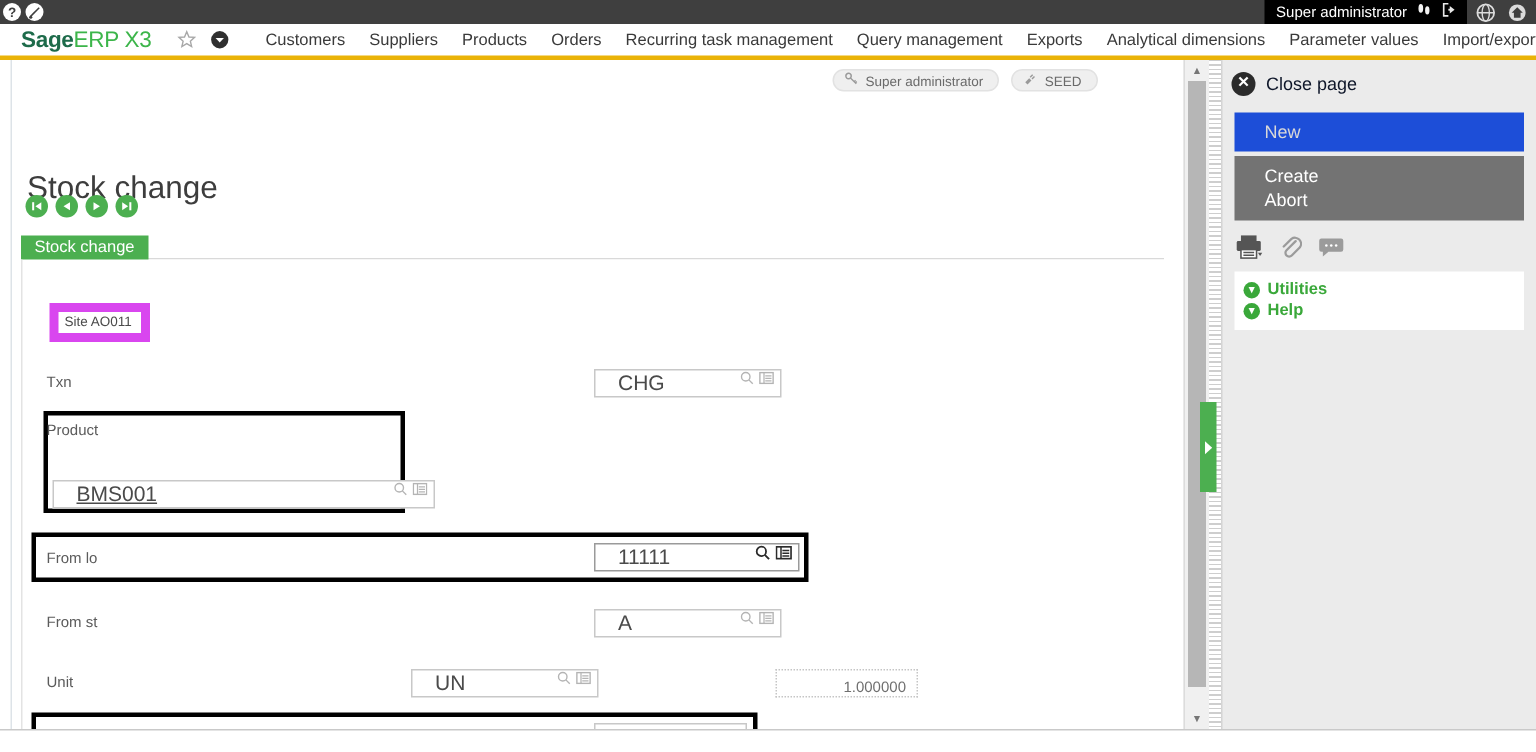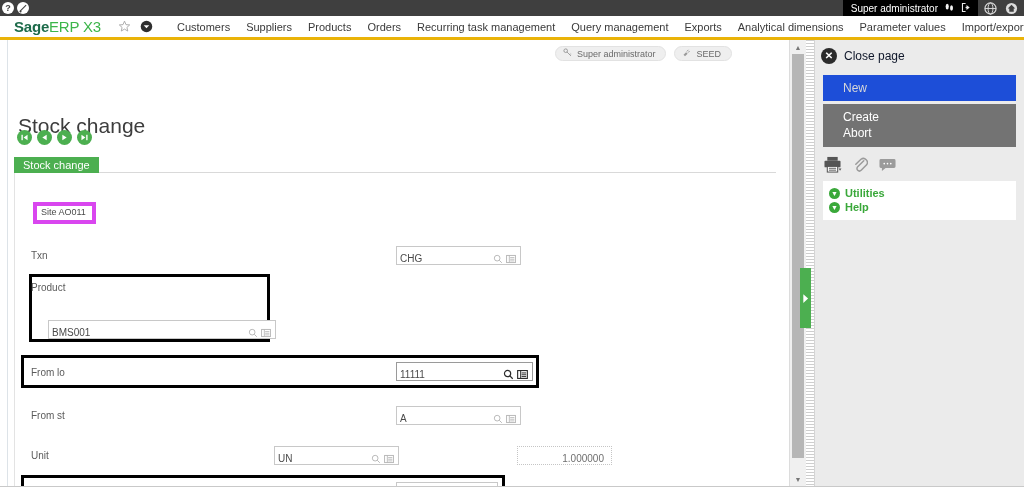--- a/index.html
+++ b/index.html
@@ -125,43 +125,43 @@
     display:flex; align-items:center;
   }
   .field-label {
     font-size:10px; color:#5b5b5b; padding-left:16px; width:auto;
   }
 
   .txt-input {
     position:absolute;
     height:19px; background:#ffffff;
     border:1px solid #c8c8c8;
-    display:flex; align-items:flex-end;
-    font-size:10px; color:#4a4a4a;
-    padding-left:3px;
+    display:flex; align-items:flex-start;
+    font-size:14px; color:#4a4a4a;
+    padding-left:15px;
   }
   .txt-input .val { flex:1; }
   .inp-icons {
     display:flex; align-items:center; gap:3px; padding-right:4px;
     color:#b4b4b4;
   }
   .inp-icons svg { display:block; }
   .inp-icons.dark { color:#2b2b2b; }
 
   .ro-input {
     position:absolute; height:19px;
     border:1px dotted #c5c5c5; background:#ffffff;
     display:flex; align-items:flex-end; justify-content:flex-end;
     font-size:10px; color:#6f6f6f; padding-right:7px;
   }
 
   
   #site-badge {
     position:absolute; left:18px; top:29px;
-    border:4px solid #d946ef; background:#ffffff;
+    border:6px solid #d946ef; background:#ffffff;
     font-size:9px; color:#4a4a4a;
     padding:1px 6px 2px 4px; line-height:11px;
   }
 
   
   .hl-rect {
     position:absolute; border:3px solid #000000; background:transparent;
     pointer-events:none;
   }
 
@@ -417,21 +417,21 @@
                   <line x1="5" y1="8.3" x2="10" y2="8.3" stroke="currentColor" stroke-width="1"></line>
                 </svg>
               </span>
           </span>
         </div>
       </div>
 
       <div class="hl-rect" style="left:14px; top:101px; width:241px; height:68px;"></div>
       <div class="field-row" style="top:101px; height:68px; align-items:flex-start;">
         <span class="field-label" style="padding-top:8px;">Product</span>
-        <div class="txt-input" style="left:33px; top:46px; width:228px;">
+        <div class="txt-input" style="left:20px; top:46px; width:255px;text-decoration:underline;">
           <span class="val">BMS001</span>
           <span class="inp-icons">
             <span>
                 <svg width="10" height="10" viewBox="0 0 12 12">
                   <circle cx="5" cy="5" r="3.4" fill="none" stroke="currentColor" stroke-width="1.1"></circle>
                   <line x1="7.5" y1="7.5" x2="10.6" y2="10.6" stroke="currentColor" stroke-width="1.1"></line>
                 </svg>
               </span>
             <span>
                 <svg width="10" height="10" viewBox="0 0 12 12">

